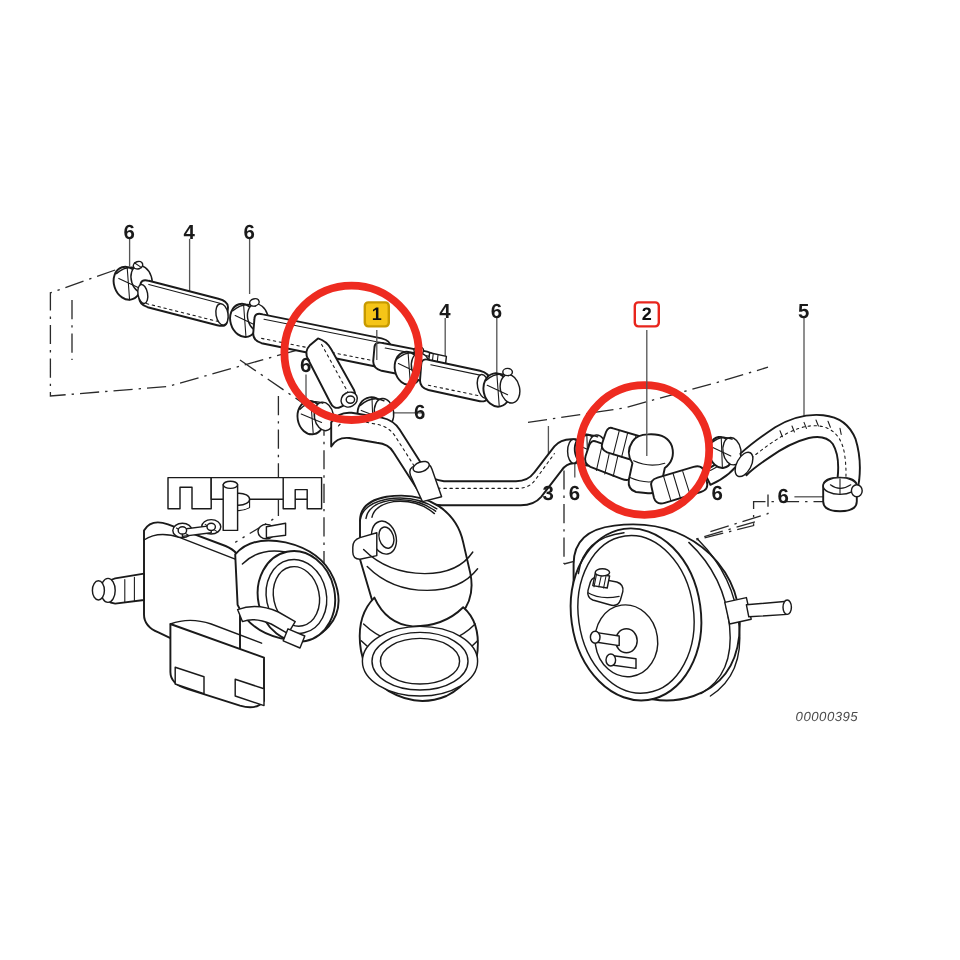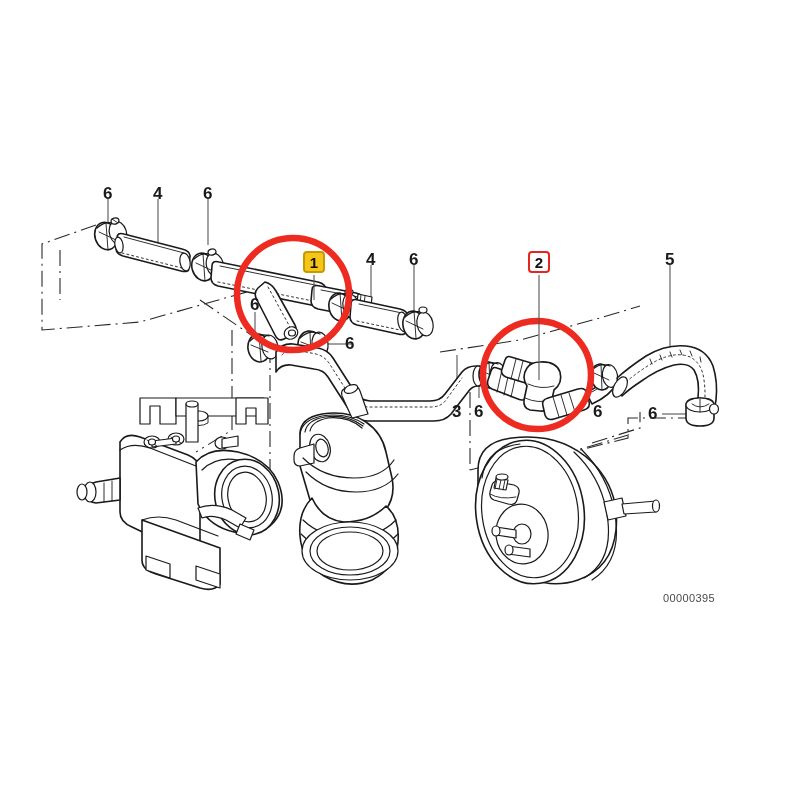--- a/index.html
+++ b/index.html
@@ -481,15 +481,15 @@
     <div class="lbl" style="left:345px; top:335px;">6</div>
     <div class="lbl" style="left:452px; top:403px;">3</div>
     <div class="lbl" style="left:474px; top:403px;">6</div>
     <div class="lbl" style="left:593px; top:403px;">6</div>
     <div class="lbl" style="left:648px; top:405px;">6</div>
   </div>
 
   <div class="badge badge-1" style="left:303px; top:251px;">1</div>
   <div class="badge badge-2" style="left:528px; top:251px;">2</div>
 
-  <div class="partno" style="left:663px; top:592px;">00000395</div>
+  <div class="partno" style="left:663px; top:592px;font-style:italic;">00000395</div>
 
 </div>
 
 </body></html>

